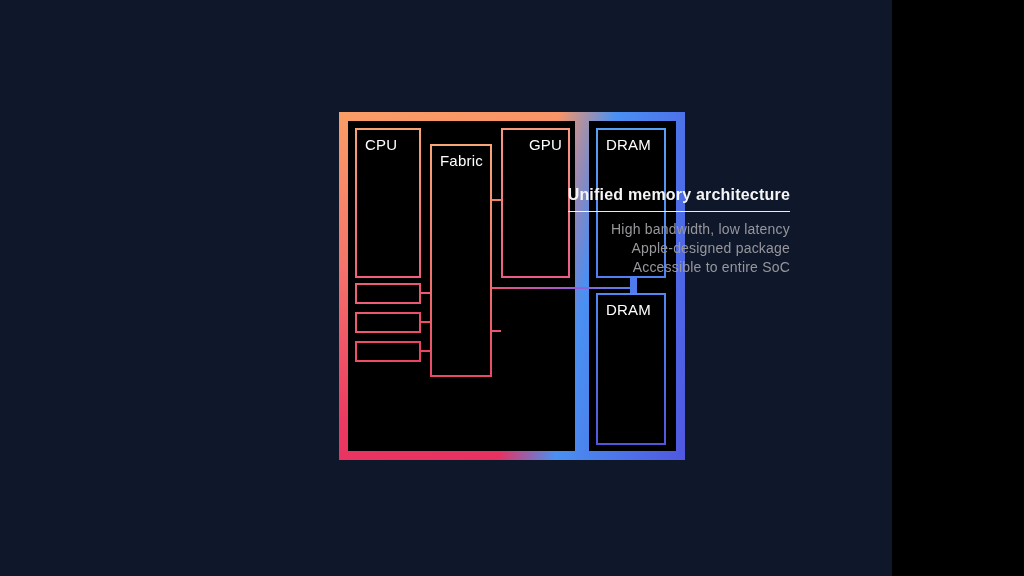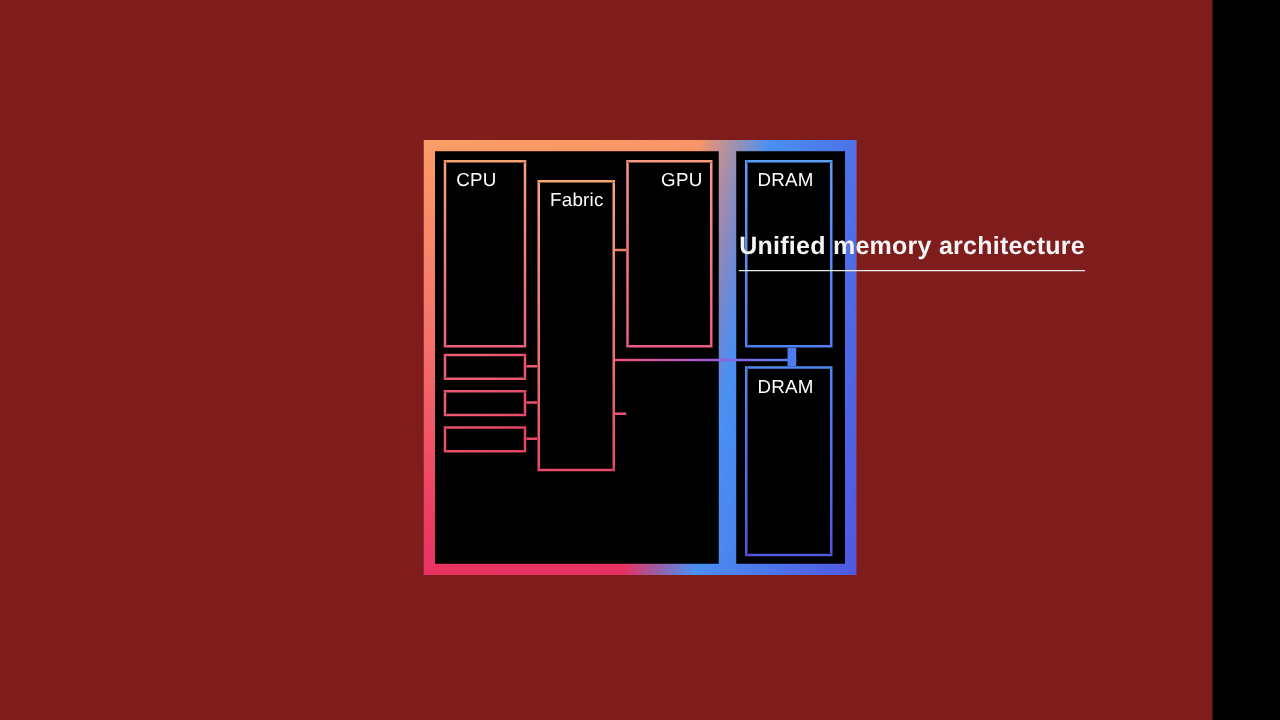--- a/index.html
+++ b/index.html
@@ -1,17 +1,17 @@
 <!DOCTYPE html>
 <html><head>
 <meta charset="utf-8">
 <style>
   html,body{margin:0;padding:0;background:#000;}
   #slide{
-    position:relative;width:970px;height:576px;background:#7f1d1d;overflow:hidden;
+    position:relative;width:892px;height:576px;background:#0f172a;overflow:hidden;
     font-family:"Liberation Sans",sans-serif;-webkit-font-smoothing:antialiased;
   }
 
   
   #chip{
     position:absolute;left:339px;top:112px;width:346px;height:348px;
     background-image:
       linear-gradient(100deg, rgba(74,144,242,0) 54%, #4a90f2 68%, #5057e0 100%),
       linear-gradient(172deg, #fa9e66 0%, #f4726b 40%, #ec3a62 78%, #e52c60 100%);
   }
@@ -53,21 +53,21 @@
                      background:linear-gradient(to right,#ec5474,#9a5bd8 55%,#4f86f0);}
   #con-dram-stub    {left:291px;top:166px;width:7px;  height:15px;background:#4f7bee;}
   #con-fabric-cache {left:119px;top:249px;width:7px;  height:14px;background:#e94a66;}
   #con-small-1{left:82px;top:180px;width:9px;height:2px;background:#ee5a74;}
   #con-small-2{left:82px;top:209px;width:9px;height:2px;background:#ec5069;}
   #con-small-3{left:82px;top:238px;width:9px;height:2px;background:#ea4765;}
 
   
   #callout{position:absolute;right:102px;top:186px;text-align:right;}
   #callout-title{
-    display:inline-block;color:#f5f5f7;font-size:20px;font-weight:600;
+    display:inline-block;color:#f5f5f7;font-size:16px;font-weight:600;
     letter-spacing:.2px;border-bottom:1.5px solid rgba(255,255,255,.92);
     padding-bottom:7px;
   }
   #callout-points{margin-top:8px;color:#97979c;font-size:14px;line-height:19px;letter-spacing:.2px;}
 </style>
 </head>
 <body>
 
 <div id="slide">
 
@@ -99,15 +99,20 @@
     <div id="blk-small-1" class="block"></div>
     <div id="blk-small-2" class="block"></div>
     <div id="blk-small-3" class="block"></div>
     <div id="blk-dram-bottom" class="block">
       <span>DRAM</span>
     </div>
   </div>
 
   <div id="callout">
     <div id="callout-title">Unified memory architecture</div>
+    <div id="callout-points">
+      <div>High bandwidth, low latency</div>
+      <div>Apple-designed package</div>
+      <div>Accessible to entire SoC</div>
+    </div>
   </div>
 
 </div>
 
 </body></html>

